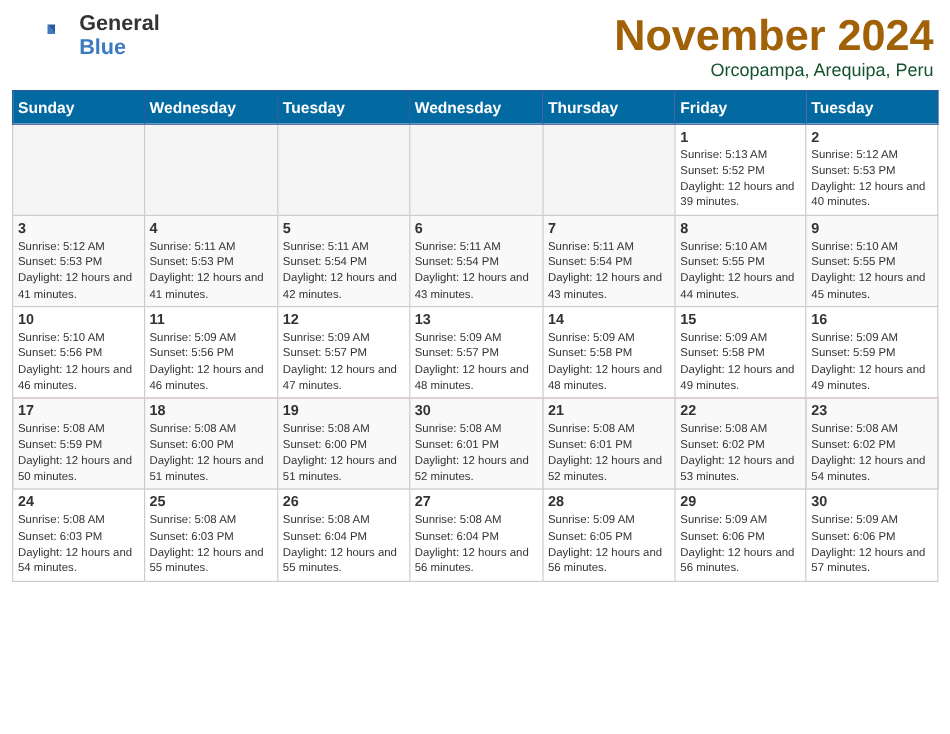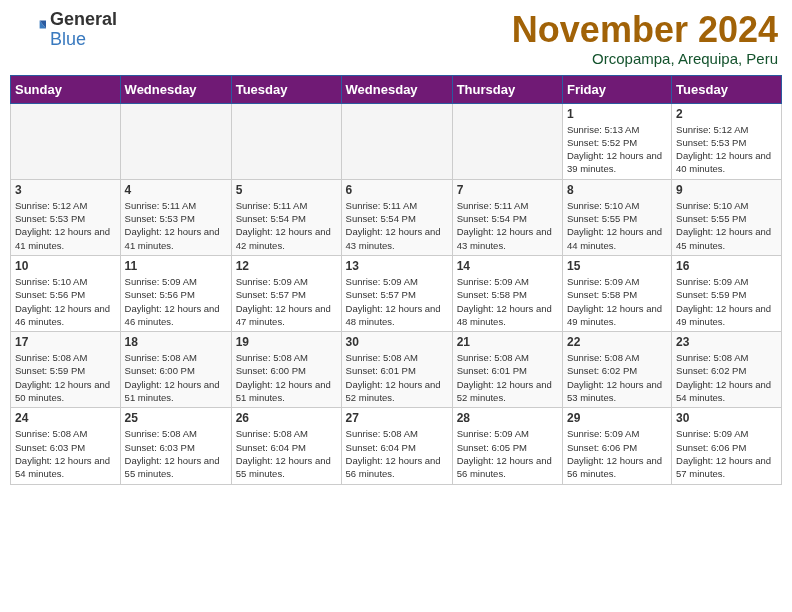--- a/index.html
+++ b/index.html
@@ -13,35 +13,35 @@
     .header {
       display: flex;
       justify-content: space-between;
       align-items: flex-start;
       margin-bottom: 8px;
       padding: 0 4px;
     }
     .logo {
       display: flex;
       align-items: center;
-      gap: 4px;
+      gap: 20px;
     }
     .logo-text {
       display: flex;
       flex-direction: column;
       line-height: 1.1;
     }
     .logo-general {
       font-size: 18px;
       font-weight: bold;
       color: #333;
     }
     .logo-blue {
       font-size: 18px;
-      font-weight: normal;
+      font-weight: bold;
       color: #3a7abf;
     }
     .logo-icon {
       width: 32px;
       height: 32px;
     }
     .title-block {
       text-align: right;
     }
     .month-title {
@@ -53,21 +53,21 @@
     .location {
       font-size: 15px;
       color: #14532d;
     }
     .calendar {
       width: 100%;
       border-collapse: collapse;
       border: 1px solid #ccc;
     }
     .calendar th {
-      background-color: #701a75;
+      background-color: #0369a1;
       color: white;
       font-size: 13px;
       font-weight: bold;
       padding: 6px 4px;
       text-align: left;
       border: 1px solid #2a5a9f;
     }
     .calendar td {
       vertical-align: top;
       width: 113px;

